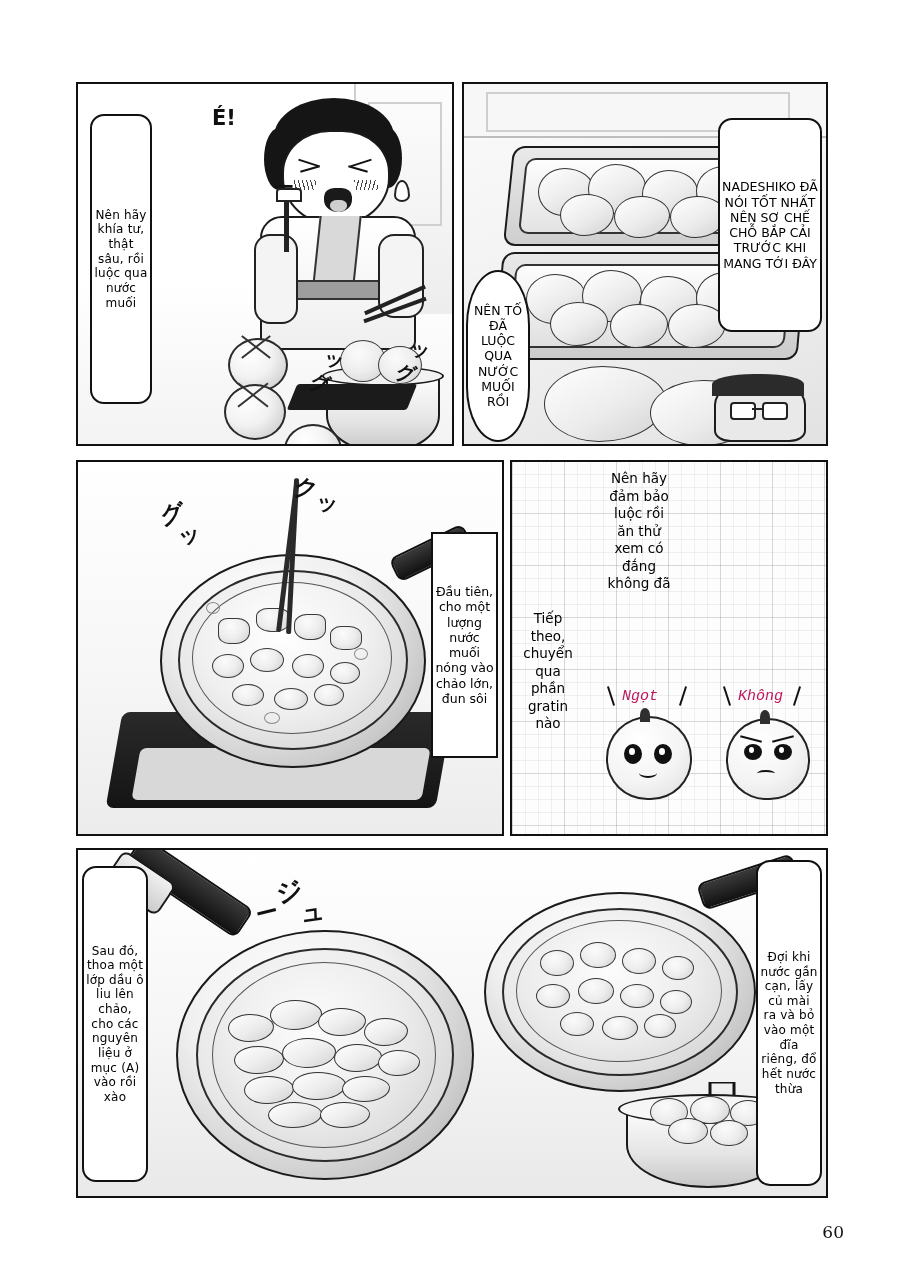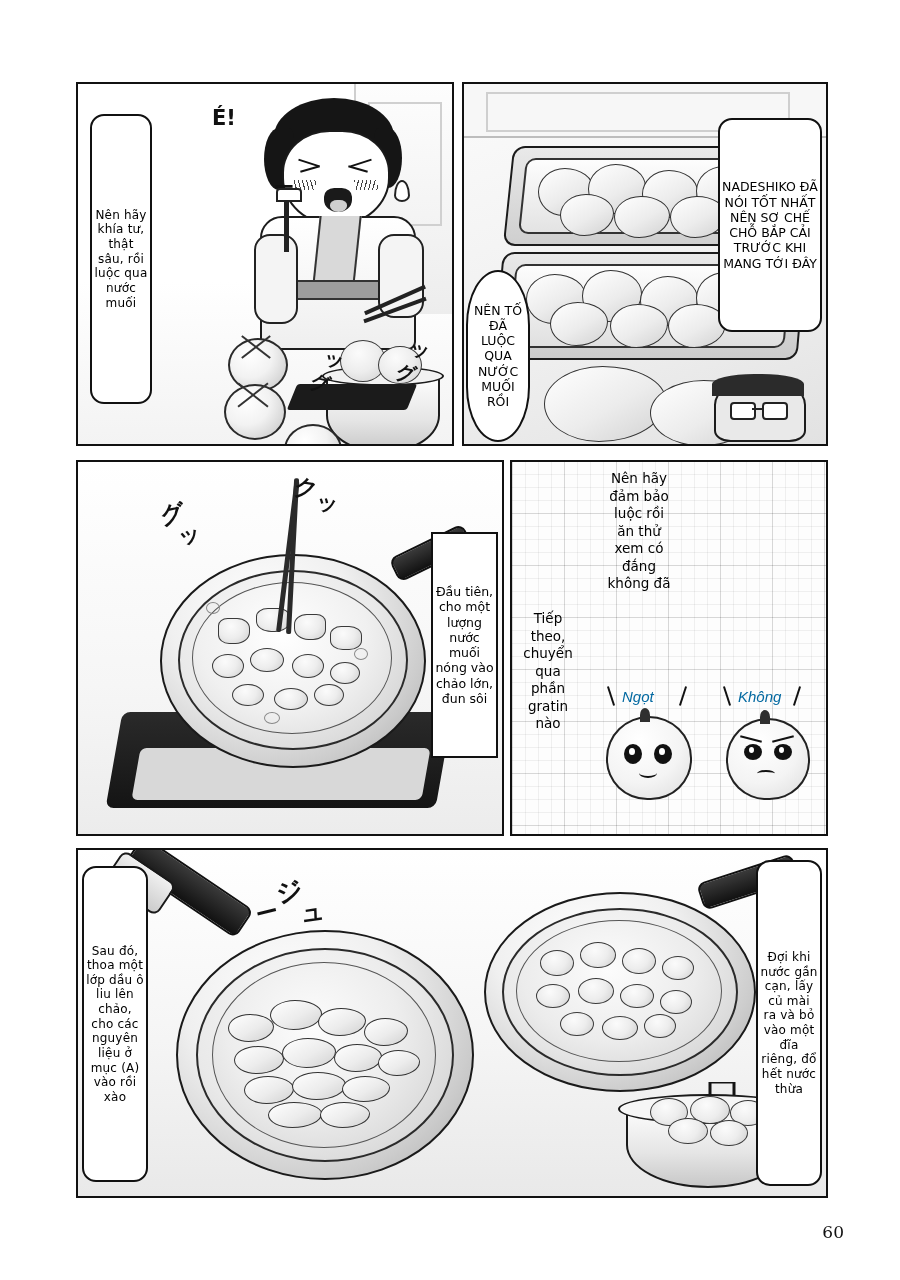--- a/index.html
+++ b/index.html
@@ -72,22 +72,22 @@
   .face{
     position:absolute;border-radius:50% 50% 48% 48%;
     background:radial-gradient(circle at 38% 28%,#fff 0%,#f4f4f4 55%,#dcdcdc 100%);
     border:2px solid #222;
   }
   .eye{position:absolute;background:#111;border-radius:50%;}
   .eyew{position:absolute;background:#fff;border-radius:50%;}
   .mouth{position:absolute;border-bottom:2px solid #111;border-radius:0 0 60% 60%;}
 
   .label-italic{
-    position:absolute;font-style:italic;font-size:15px;color:#0369a1;
-    font-family:Liberation Sans, sans-serif;
+    position:absolute;font-style:italic;font-size:15px;color:#be185d;
+    font-family:Liberation Mono, monospace;
   }
   .tick{position:absolute;background:#111;}
 
   
   .fx{position:absolute;color:#111;font-weight:bold;font-size:22px;
       font-family:"DejaVu Sans", sans-serif;}
 
   .pagenum{
     position:absolute;right:56px;bottom:38px;font-size:17px;color:#111;
     font-family:"DejaVu Serif", serif;

